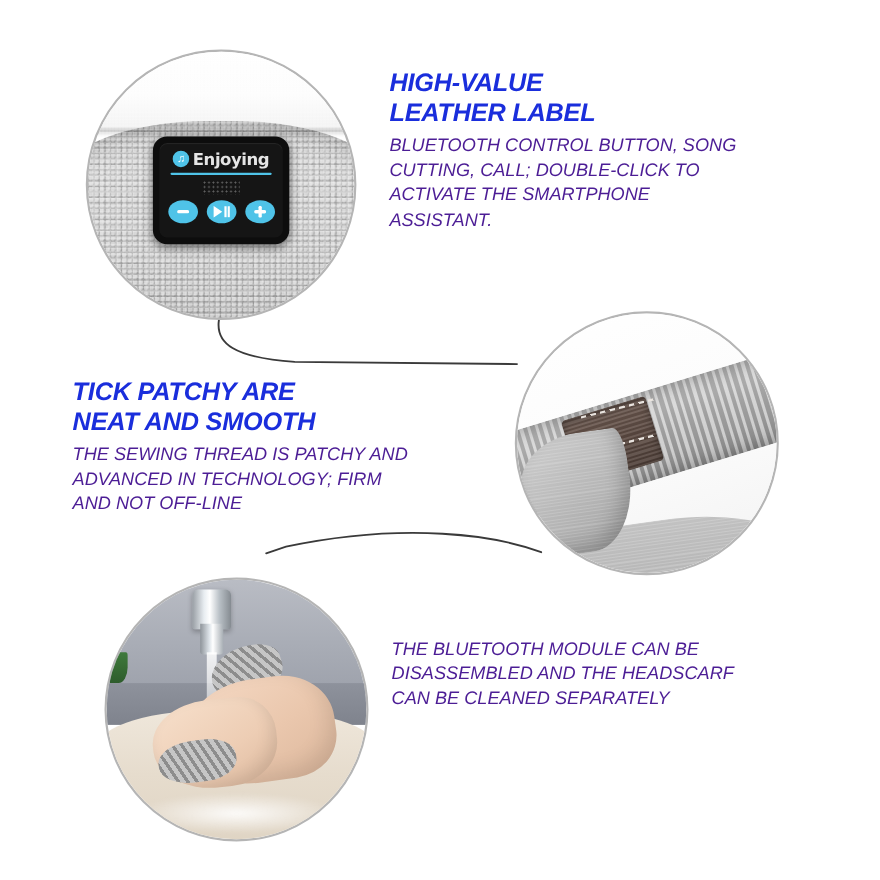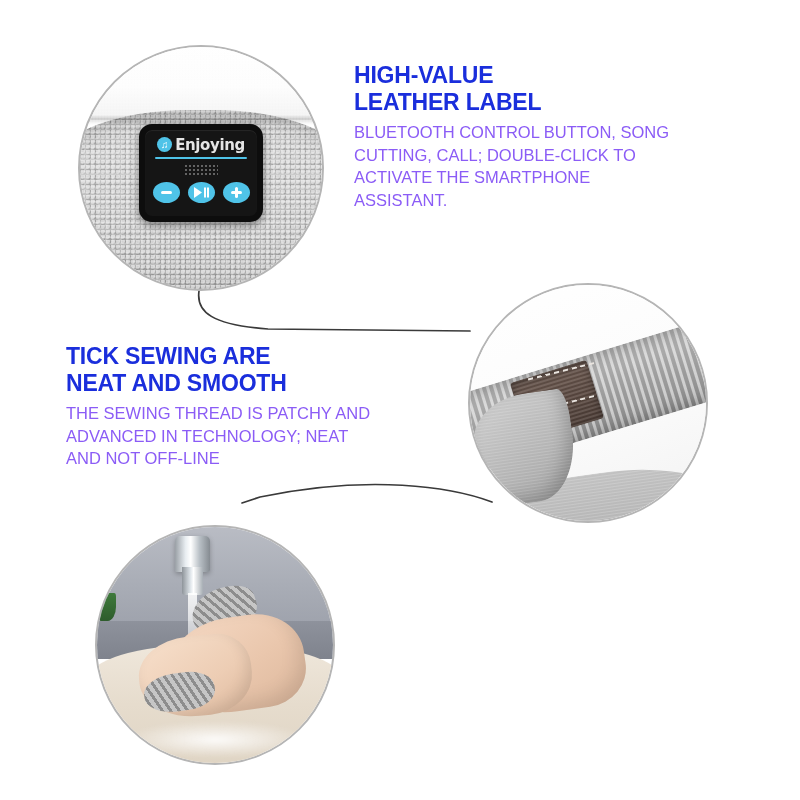--- a/index.html
+++ b/index.html
@@ -208,32 +208,32 @@
     background:radial-gradient(ellipse at 50% 50%, rgba(255,255,255,.9) 0%, rgba(255,255,255,0) 70%);
     filter:blur(2px);
   }
   .w-plant {
     position:absolute; left:1%; top:28%; width:7%; height:12%;
     background:linear-gradient(180deg,#3f7a3c,#2e5c2c);
     border-radius:50% 10% 50% 10%;
   }
 
   
-  .block { position:absolute; }
+  .block { position:absolute;font-style:italic; }
   .heading {
     color:#1a2edc;
     font-weight:700;
     font-size:23px;
     line-height:1.16;
     letter-spacing:-.2px;
     white-space:pre-line;
     font-family:"Liberation Sans", sans-serif;
   }
   .body {
-    color:#8b5cf6;
+    color:#4c1d95;
     font-size:16.5px;
     line-height:1.36;
     margin-top:6px;
     white-space:pre-line;
     font-family:"Liberation Sans", sans-serif;
   }
 
   #block-label  { left:354px; top:62px;  width:372px; }
   #block-stitch { left:66px;  top:343px; width:330px; }
   #block-wash   { left:356px; top:573px; width:360px; }
@@ -319,23 +319,26 @@
   <div class="block" id="block-label">
     <div class="heading">HIGH-VALUE
 LEATHER LABEL</div>
     <div class="body">BLUETOOTH CONTROL BUTTON, SONG
 CUTTING, CALL; DOUBLE-CLICK TO
 ACTIVATE THE SMARTPHONE
 ASSISTANT.</div>
   </div>
 
   <div class="block" id="block-stitch">
-    <div class="heading">TICK SEWING ARE
+    <div class="heading">TICK PATCHY ARE
 NEAT AND SMOOTH</div>
     <div class="body">THE SEWING THREAD IS PATCHY AND
-ADVANCED IN TECHNOLOGY; NEAT
+ADVANCED IN TECHNOLOGY; FIRM
 AND NOT OFF-LINE</div>
   </div>
 
   <div class="block" id="block-wash">
+    <div class="body">THE BLUETOOTH MODULE CAN BE
+DISASSEMBLED AND THE HEADSCARF
+CAN BE CLEANED SEPARATELY</div>
   </div>
 
 </div>
 
 </body></html>

